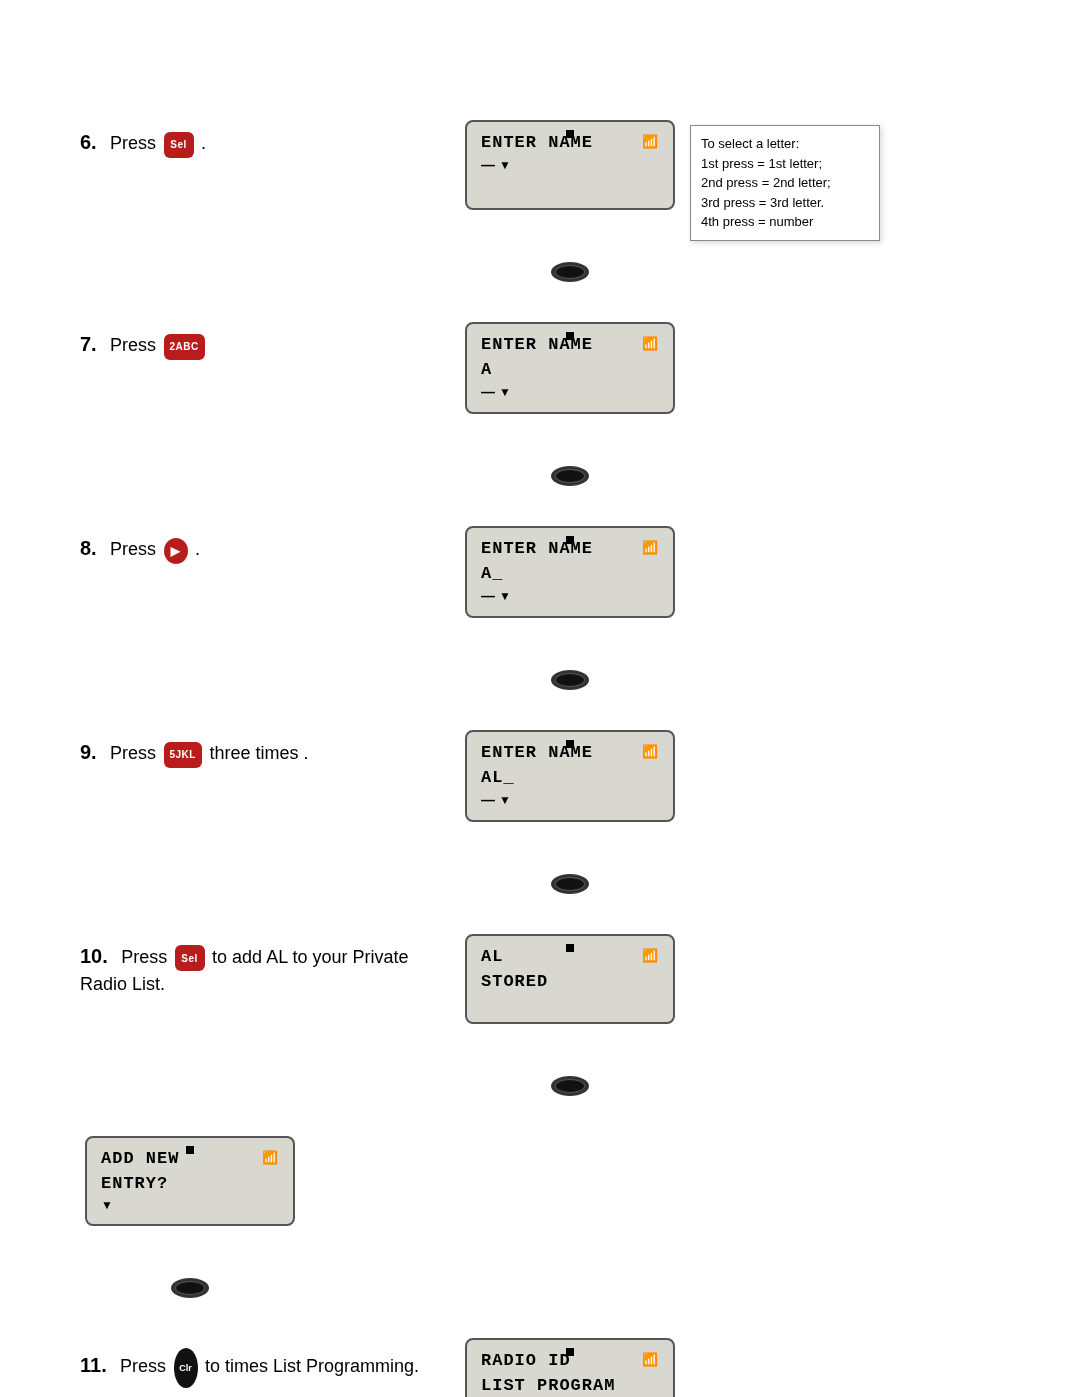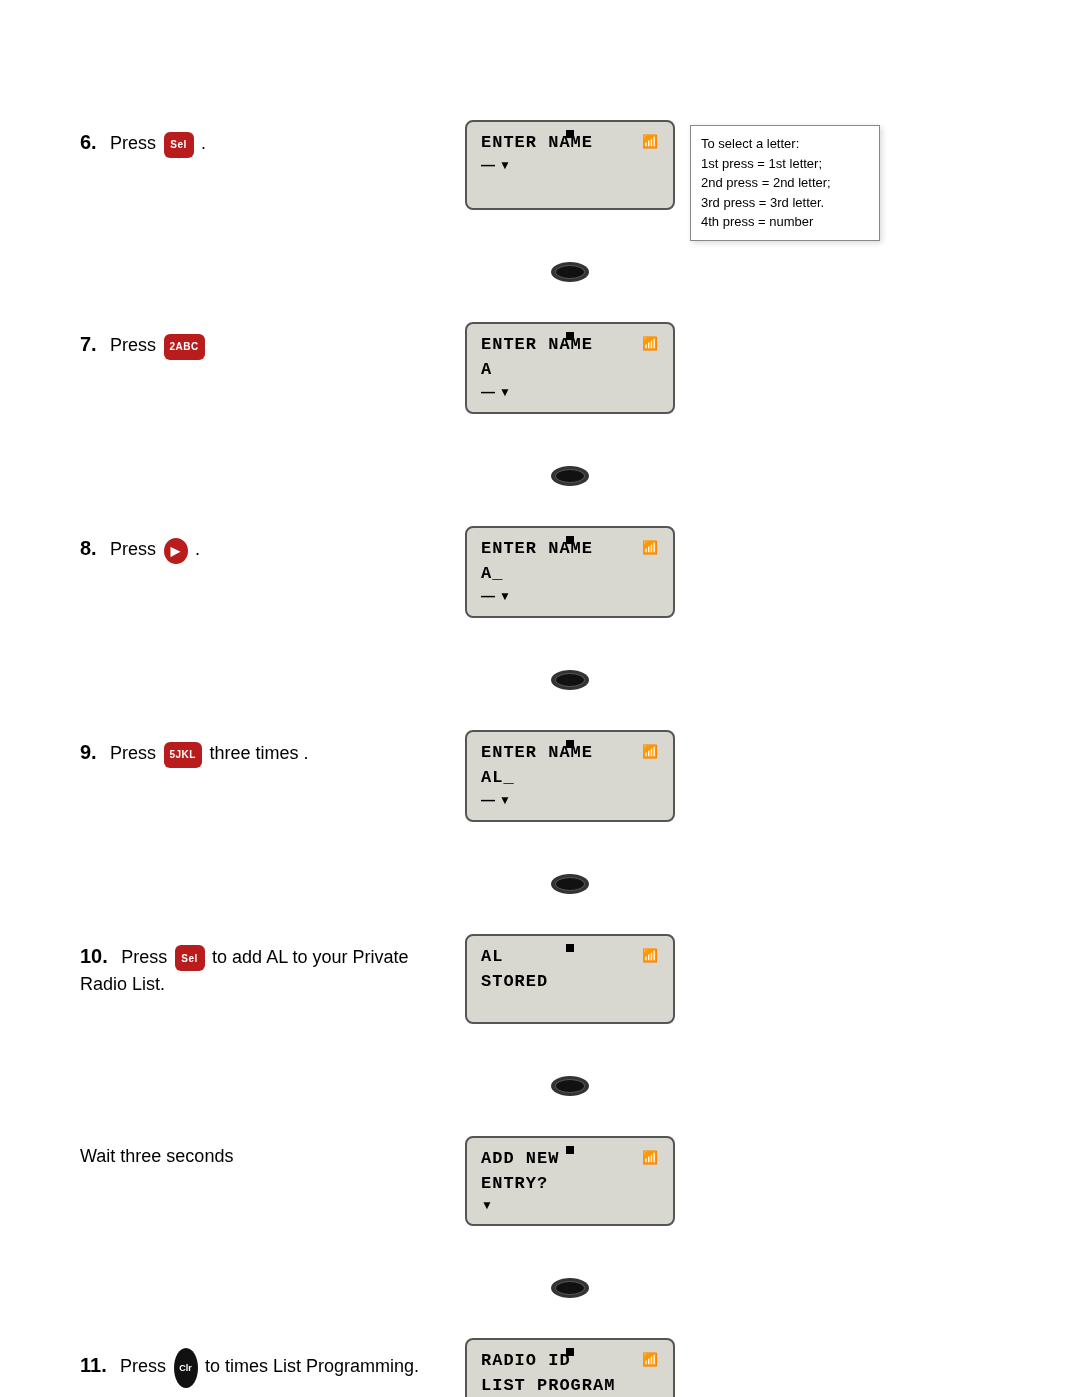--- a/index.html
+++ b/index.html
@@ -345,23 +345,20 @@
         <div class="lcd-text-main">STORED</div>
       </div>
       <div class="screen-button">
         <div class="screen-button-inner"></div>
       </div>
     </div>
     <div class="step-right"></div>
   </div>
 
   <div class="step-row">
-    <div class="step-left">
-      <span class="wait-text">Wait three seconds</span>
-    </div>
     <div class="step-center">
       <div class="lcd-screen">
         <div class="lcd-indicator"></div>
         <div class="lcd-top-bar">
           <div class="lcd-text-main">ADD  NEW</div>
           <div class="lcd-signal">📶</div>
         </div>
         <div class="lcd-text-main">ENTRY?</div>
         <div class="lcd-cursor-row">
           <span class="lcd-arrow-down">▼</span>

